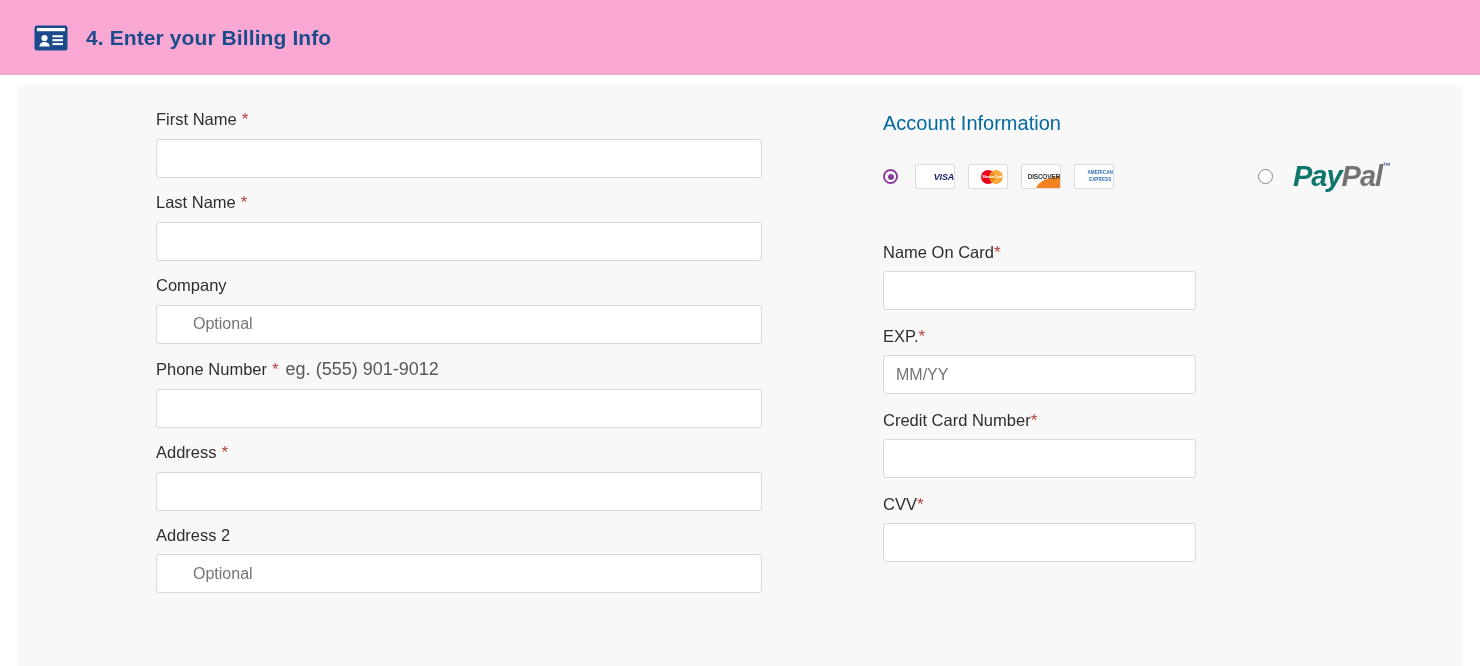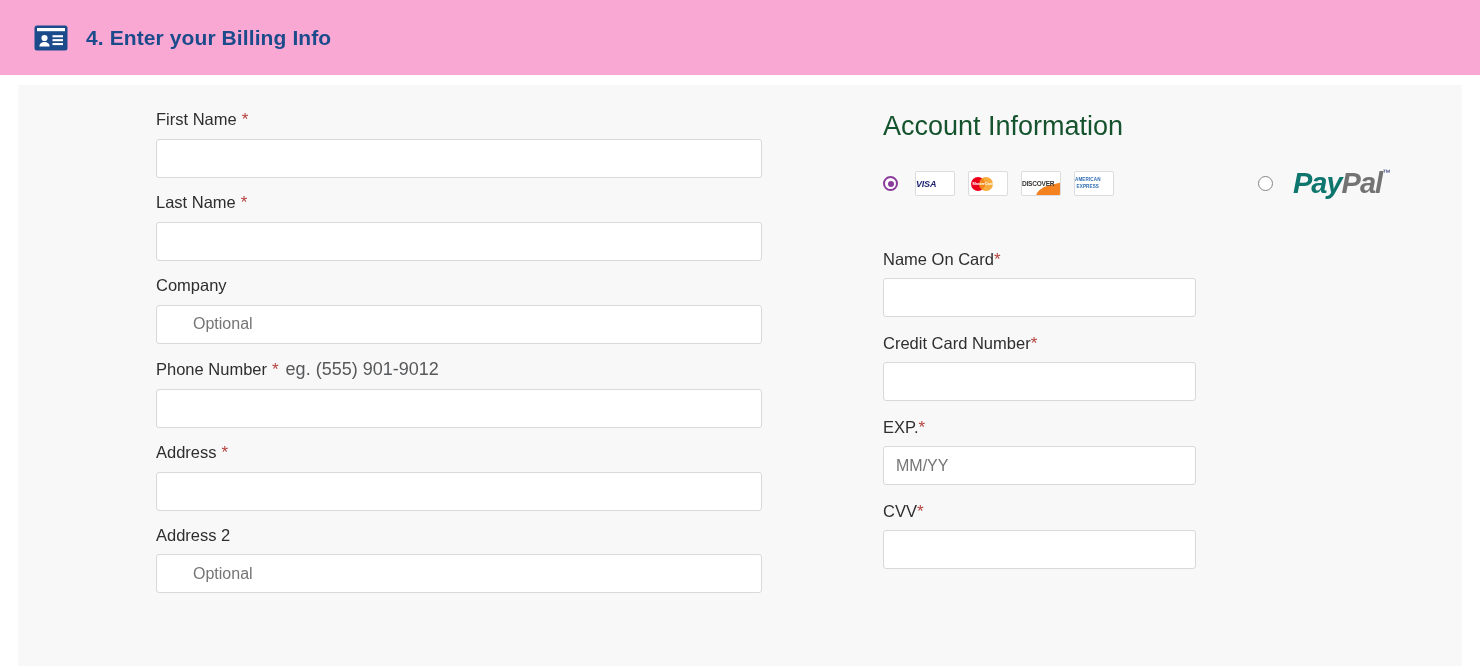--- a/index.html
+++ b/index.html
@@ -113,22 +113,22 @@
   
   .col-right .text-input {
     width: 313px;
     height: 39px;
     margin-top: 10px;
     margin-bottom: 18px;
   }
 
   
   .account-heading {
-    font-size: 27px;
-    color: #14532d;
+    font-size: 20px;
+    color: #0369a1;
     line-height: 1;
     margin-bottom: 29px;
   }
 
   
   .pay-row {
     display: flex;
     align-items: center;
     margin-bottom: 53px;
   }
@@ -171,21 +171,21 @@
     width: 38px;
     height: 23px;
     background: #ffffff;
     border: 1px solid #dcdcdc;
     border-radius: 2px;
     margin-right: 13px;
     position: relative;
     overflow: hidden;
     display: flex;
     align-items: center;
-    justify-content: flex-start;
+    justify-content: flex-end;
   }
   .logo-visa {
     font-size: 9px;
     font-weight: bold;
     font-style: italic;
     color: #1a1f71;
     letter-spacing: -0.2px;
   }
   .logo-mc-wrap { position: relative; width: 28px; height: 17px; }
   .mc-c {
@@ -362,30 +362,30 @@
 
       <div class="field">
         <label class="field-label">
           <span>Name On Card</span><span class="req">*</span>
         </label>
         <input class="text-input" type="text" placeholder="" style="">
       </div>
 
       <div class="field">
         <label class="field-label">
+          <span>EXP.</span><span class="req">*</span>
+        </label>
+        <input class="text-input" type="text" placeholder="MM/YY" style="">
+      </div>
+
+      <div class="field">
+        <label class="field-label">
           <span>Credit Card Number</span><span class="req">*</span>
         </label>
         <input class="text-input" type="text" placeholder="" style="">
-      </div>
-
-      <div class="field">
-        <label class="field-label">
-          <span>EXP.</span><span class="req">*</span>
-        </label>
-        <input class="text-input" type="text" placeholder="MM/YY" style="">
       </div>
 
       <div class="field">
         <label class="field-label">
           <span>CVV</span><span class="req">*</span>
         </label>
         <input class="text-input" type="text" placeholder="" style="">
       </div>
 
     </div>

